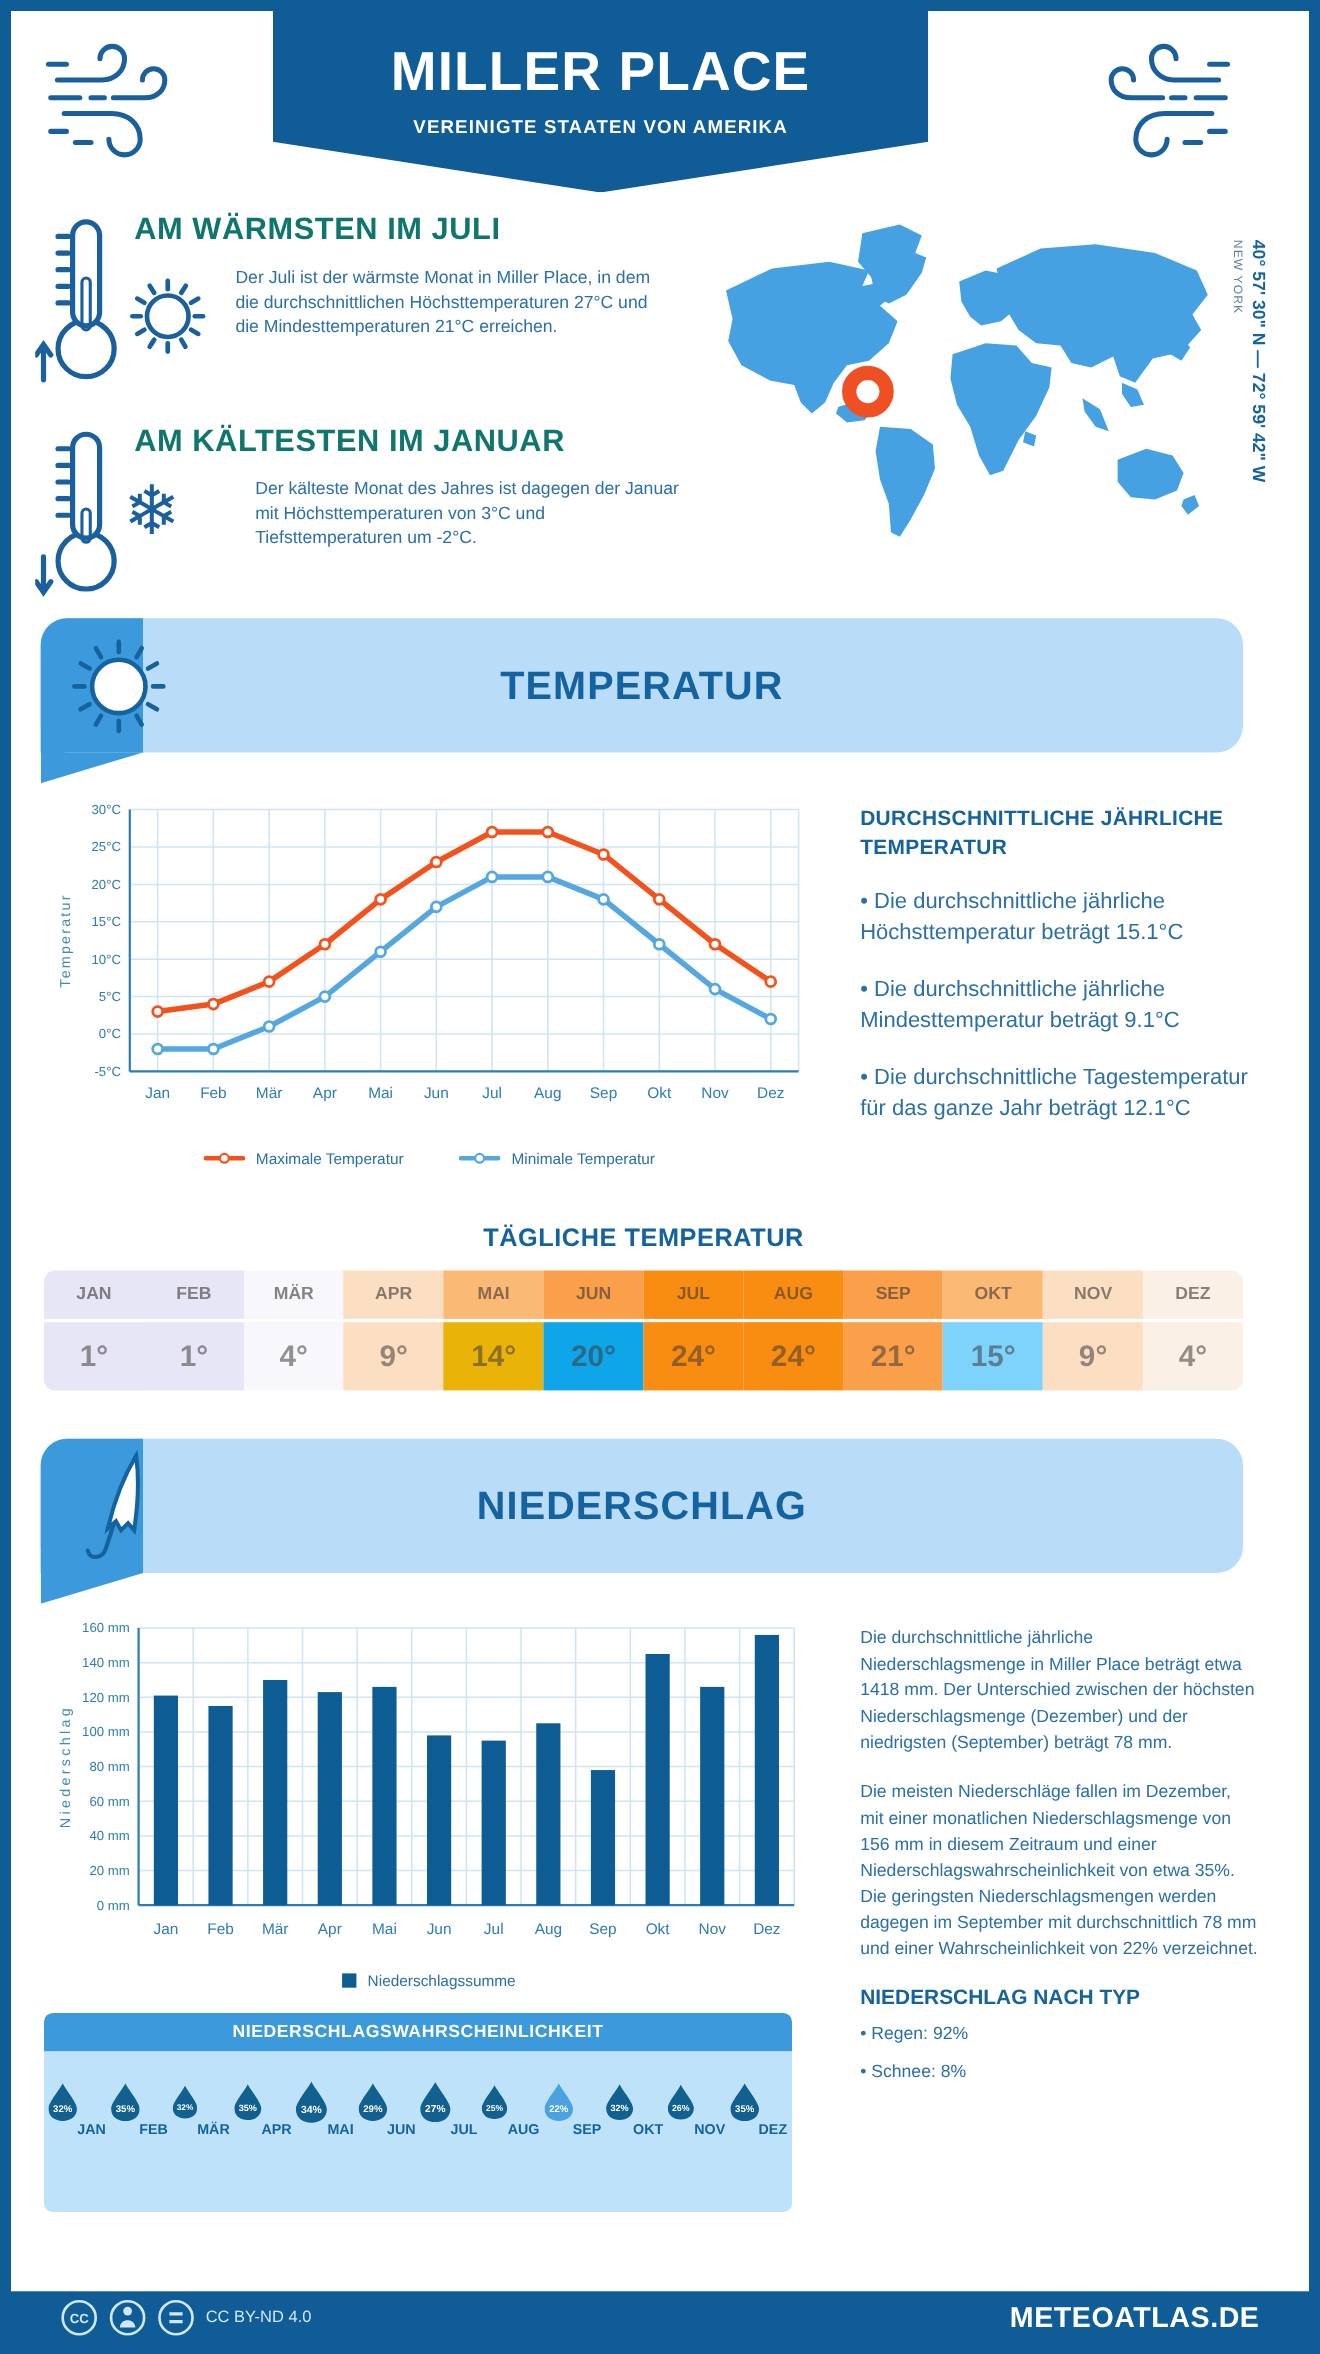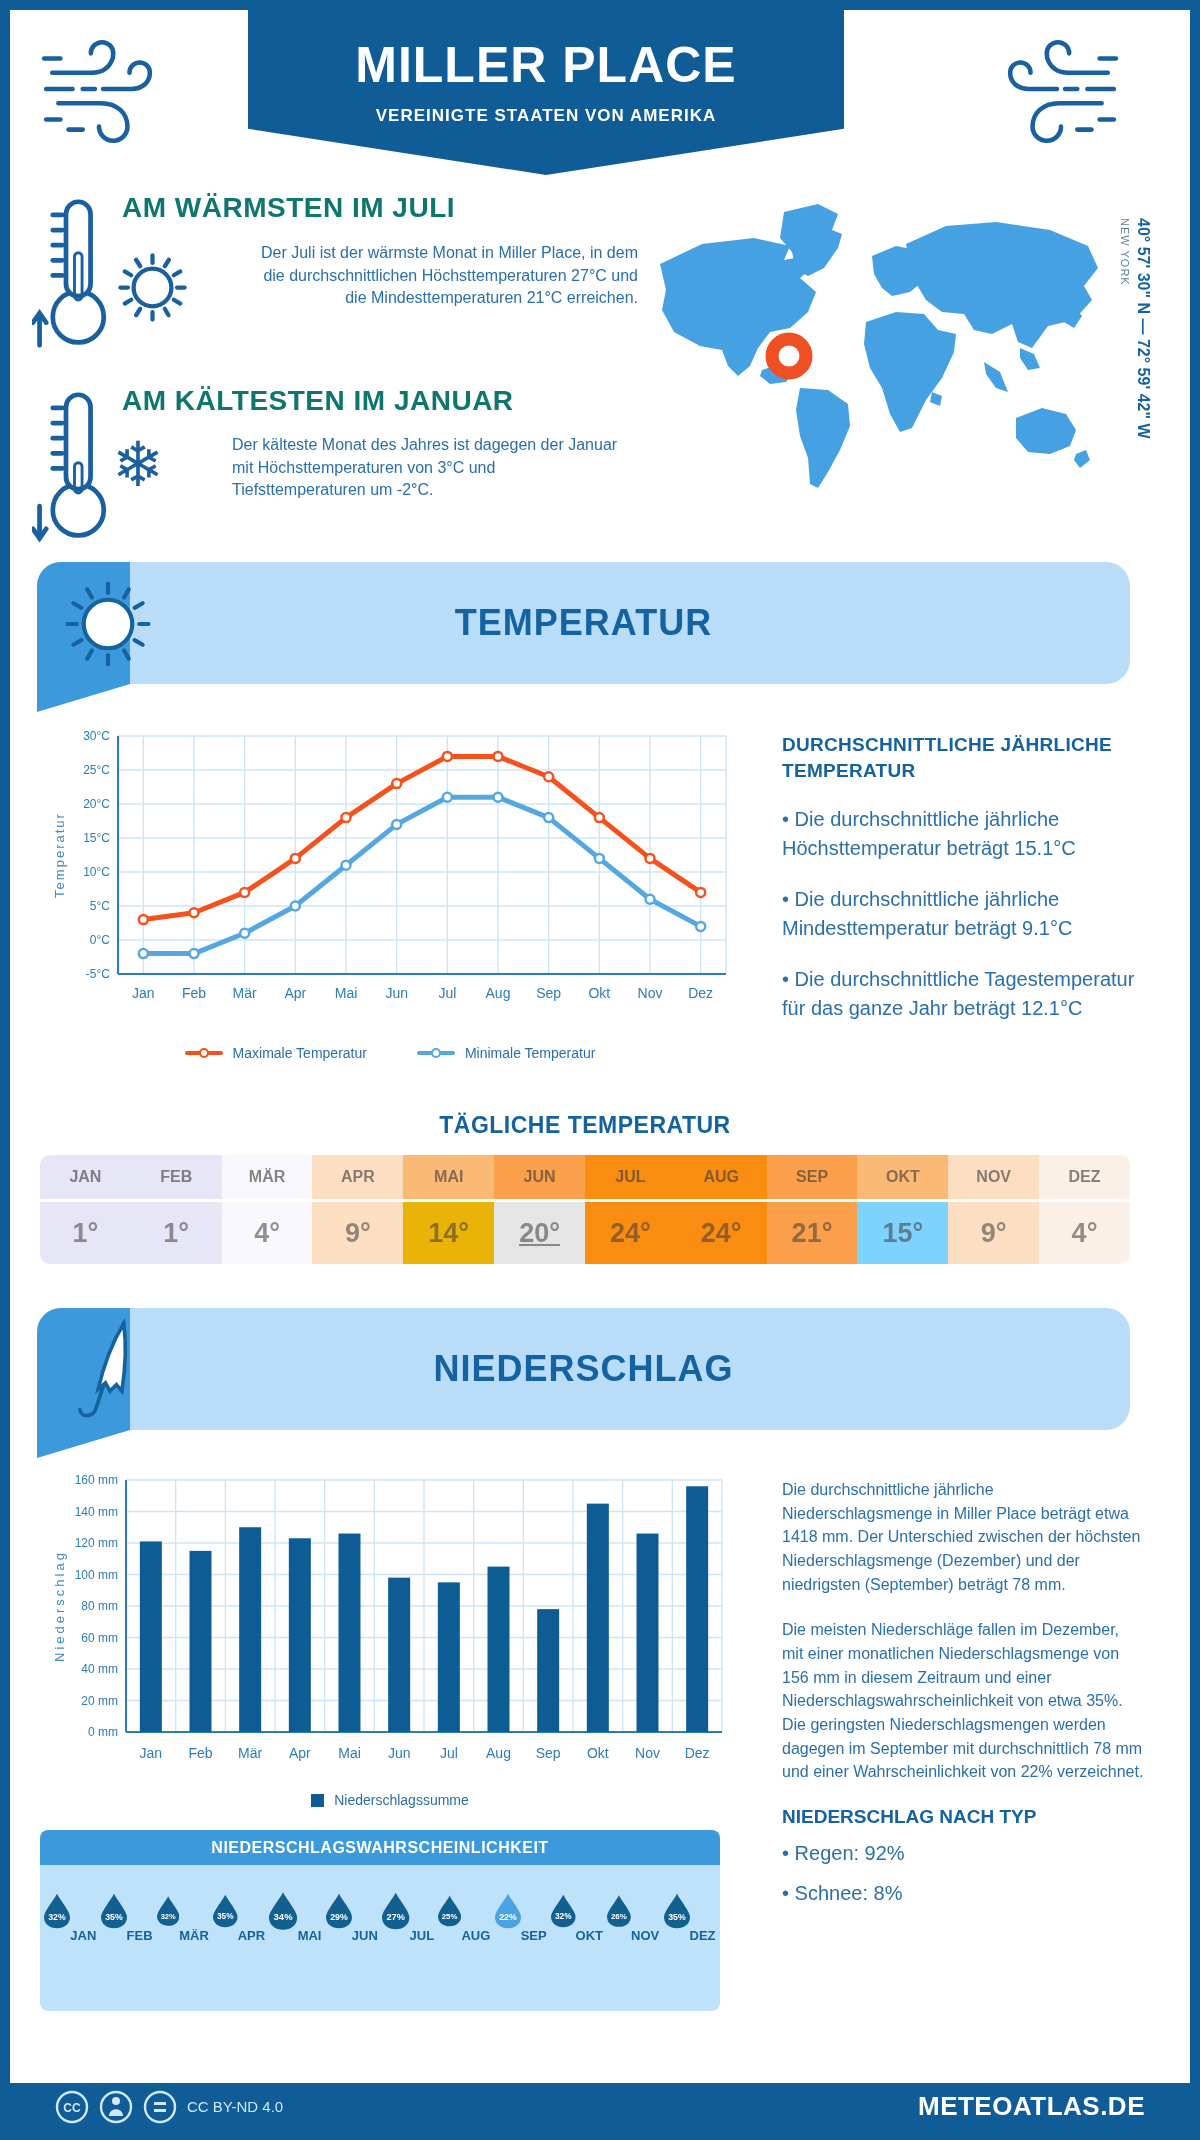--- a/index.html
+++ b/index.html
@@ -53,21 +53,21 @@
   .daily-val{height:62px; display:flex; align-items:center; justify-content:center;
     font-size:27px; font-weight:bold; color:rgba(64,58,56,0.55);}
   .daily-col:first-child .daily-head{border-top-left-radius:10px;}
   .daily-col:first-child .daily-val{border-bottom-left-radius:10px;}
   .daily-col:last-child .daily-head{border-top-right-radius:10px;}
   .daily-col:last-child .daily-val{border-bottom-right-radius:10px;}
 
   
   .precip-text p{margin:0 0 22px 0; font-size:16px; line-height:1.48; color:#2a6fa8;}
   .type-heading{font-size:19px; font-weight:bold; color:#14639f; margin-top:2px;}
-  .type-item{font-size:20px; line-height:1.5; color:#2a6fa8; margin-top:10px;}
+  .type-item{font-size:16px; line-height:1.5; color:#2a6fa8; margin-top:10px;}
   .type-item:before{content:"• ";}
 
   
   .prob-header{width:680px; height:35px; background:#3b99dc; border-radius:8px 8px 0 0;
     display:flex; align-items:center; justify-content:center; color:#fff; font-weight:bold;
     font-size:16px; letter-spacing:.5px;}
   .prob-body{width:680px; height:146px; background:#bfe2fb; border-radius:0 0 8px 8px;
     display:flex; justify-content:space-evenly; align-items:flex-start; padding-top:14px; box-sizing:border-box;}
   .drop-col{display:flex; flex-direction:row; align-items:flex-end; width:52px;}
   .drop-month{margin-top:7px; font-size:13px; font-weight:bold; color:#14639f;}
@@ -141,21 +141,21 @@
         <path d="M32 67.5 L27.6 74.4"></path>
         <path d="M22.5 58 L15.6 62"></path>
       <path d="M19 45 H11"></path>
         <path d="M22.5 32 L15.6 28"></path>
         <path d="M32 22.5 L27.6 15.6"></path>
       <path d="M45 19 V11"></path>
         <path d="M58 22.5 L62.4 15.6"></path>
         <path d="M67.5 32 L74.4 28"></path>
     </g>
   </svg>
-  <div class="abs hl-text" style="left:238px;top:232px;width:390px;text-align:right;">Der Juli ist der wärmste Monat in Miller Place, in dem die durchschnittlichen Höchsttemperaturen 27°C und die Mindesttemperaturen 21°C erreichen.</div>
+  <div class="abs hl-text" style="left:204px;top:232px;width:390px;">Der Juli ist der wärmste Monat in Miller Place, in dem die durchschnittlichen Höchsttemperaturen 27°C und die Mindesttemperaturen 21°C erreichen.</div>
 
   <svg class="abs" style="left:22px;top:378px;" width="85" height="158" viewBox="0 0 90 165">
     <g fill="none" stroke="#1a5f9e" stroke-width="5" stroke-linecap="round">
       <circle cx="49" cy="128" r="27" fill="#ffffff"></circle>
       <rect x="36" y="6" width="26" height="100" rx="13" fill="#ffffff"></rect>
       <rect x="45" y="78" width="8" height="32" rx="4" stroke-width="3"></rect>
       <path d="M22 20 H32"></path>
         <path d="M22 36 H32"></path>
         <path d="M22 52 H32"></path>
         <path d="M22 68 H32"></path>
@@ -327,21 +327,21 @@
       <div class="daily-col">
         <div class="daily-head" style="background: rgb(252, 223, 194);">APR</div>
         <div class="daily-val" style="background: rgb(252, 223, 194);">9°</div>
       </div>
       <div class="daily-col">
         <div class="daily-head" style="background: rgb(251, 185, 118);">MAI</div>
         <div class="daily-val" style="background: #eab308;">14°</div>
       </div>
       <div class="daily-col">
         <div class="daily-head" style="background: rgb(250, 160, 75);">JUN</div>
-        <div class="daily-val" style="background: #e5e5e5; text-decoration: underline;">20°</div>
+        <div class="daily-val" style="background: #0ea5e9;">20°</div>
       </div>
       <div class="daily-col">
         <div class="daily-head" style="background: rgb(249, 141, 17);">JUL</div>
         <div class="daily-val" style="background: rgb(249, 141, 17);">24°</div>
       </div>
       <div class="daily-col">
         <div class="daily-head" style="background: rgb(249, 141, 17);">AUG</div>
         <div class="daily-val" style="background: rgb(249, 141, 17);">24°</div>
       </div>
       <div class="daily-col">

